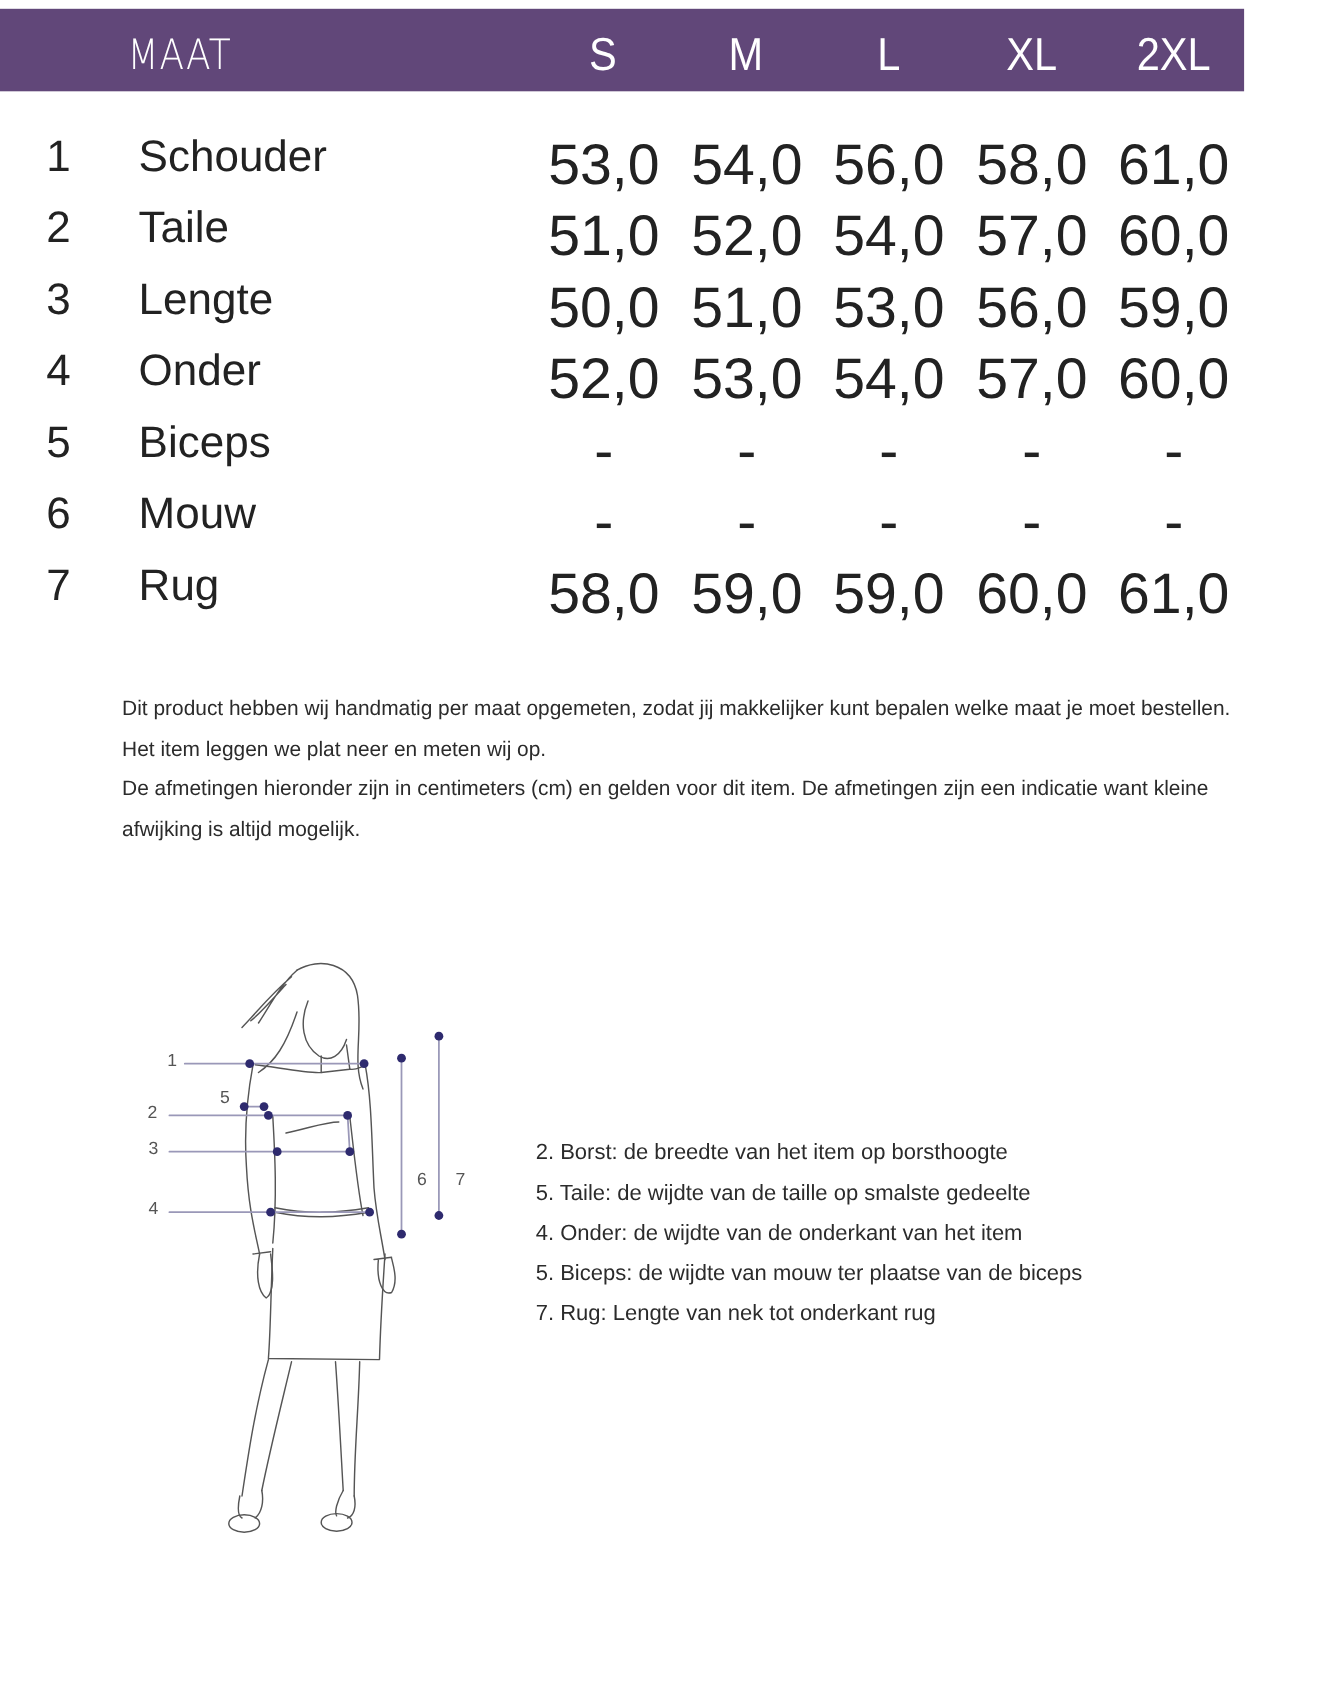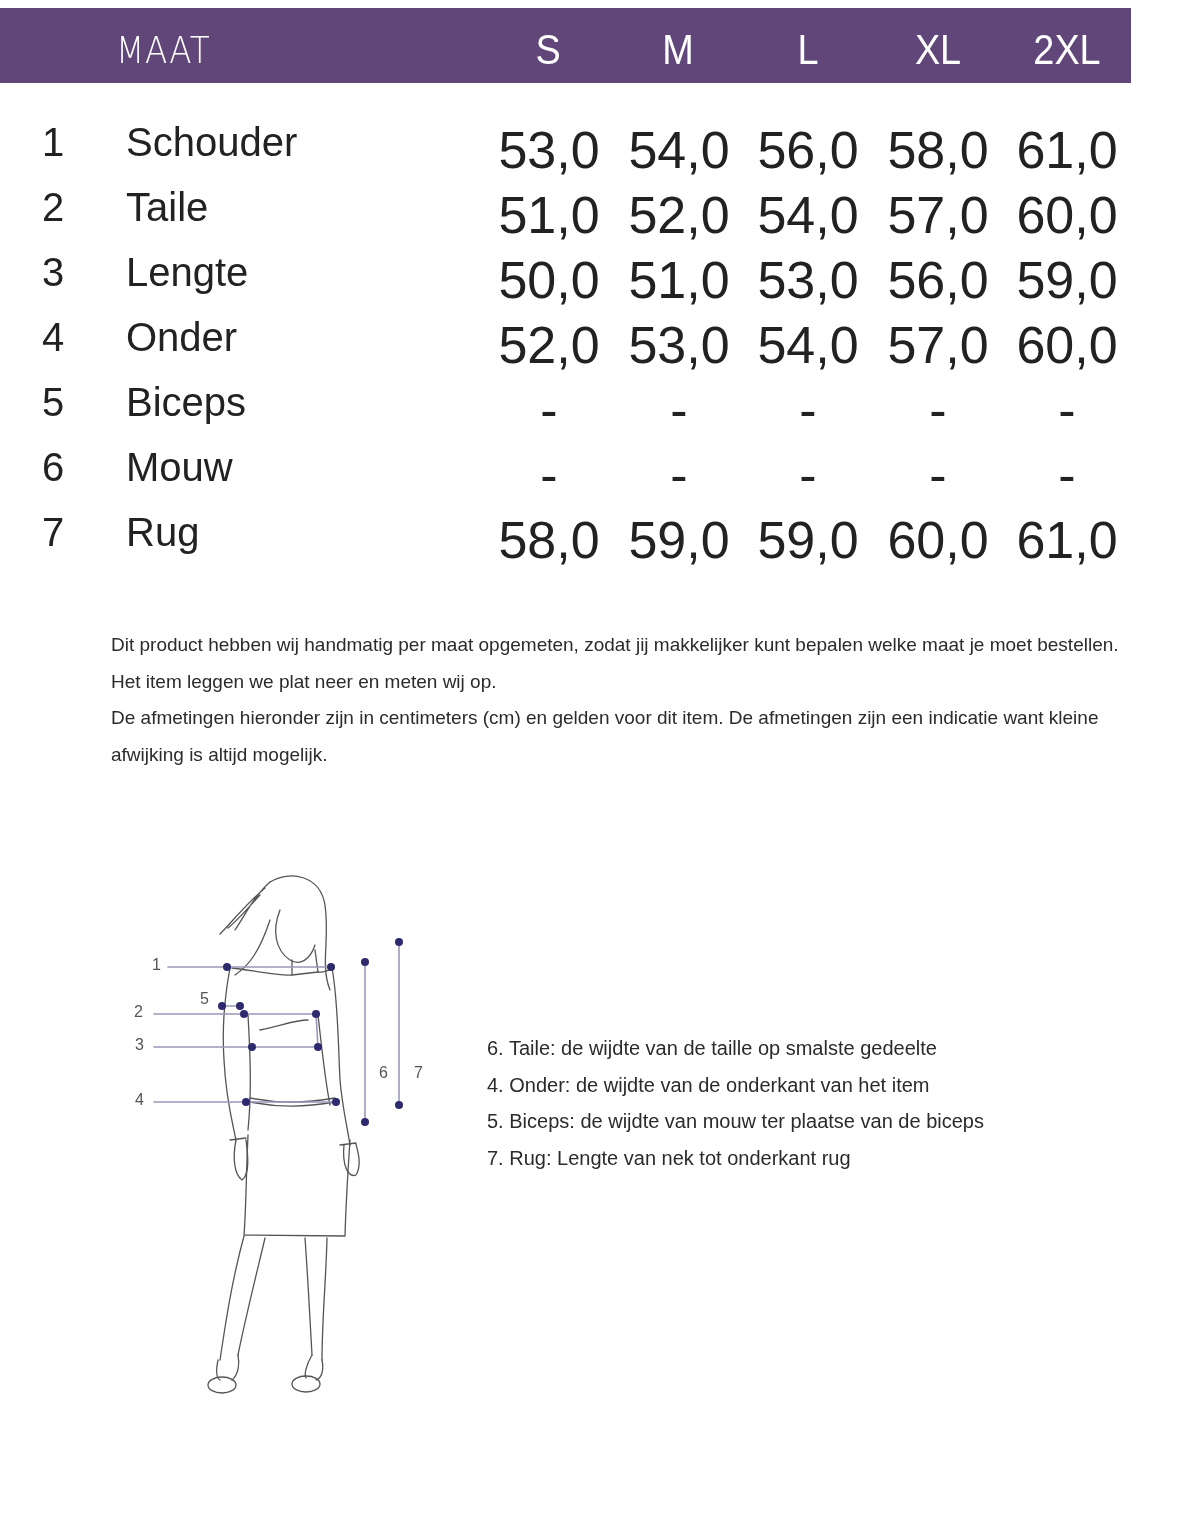--- a/index.html
+++ b/index.html
@@ -180,17 +180,18 @@
   <span class="fig-label" style="left:32px;top:96px">1</span>
   <span class="fig-label" style="left:14px;top:143px">2</span>
   <span class="fig-label" style="left:15px;top:176px">3</span>
   <span class="fig-label" style="left:15px;top:231px">4</span>
   <span class="fig-label" style="left:80px;top:130px">5</span>
   <span class="fig-label" style="left:259px;top:204px">6</span>
   <span class="fig-label" style="left:294px;top:204px">7</span>
 </div>
 
 <div class="legend">
-  <p>6. Taile: de wijdte van de taille op smalste gedeelte</p>
+  <p>2. Borst: de breedte van het item op borsthoogte</p>
+  <p>5. Taile: de wijdte van de taille op smalste gedeelte</p>
   <p>4. Onder: de wijdte van de onderkant van het item</p>
   <p>5. Biceps: de wijdte van mouw ter plaatse van de biceps</p>
   <p>7. Rug: Lengte van nek tot onderkant rug</p>
 </div>
 
 </body></html>

